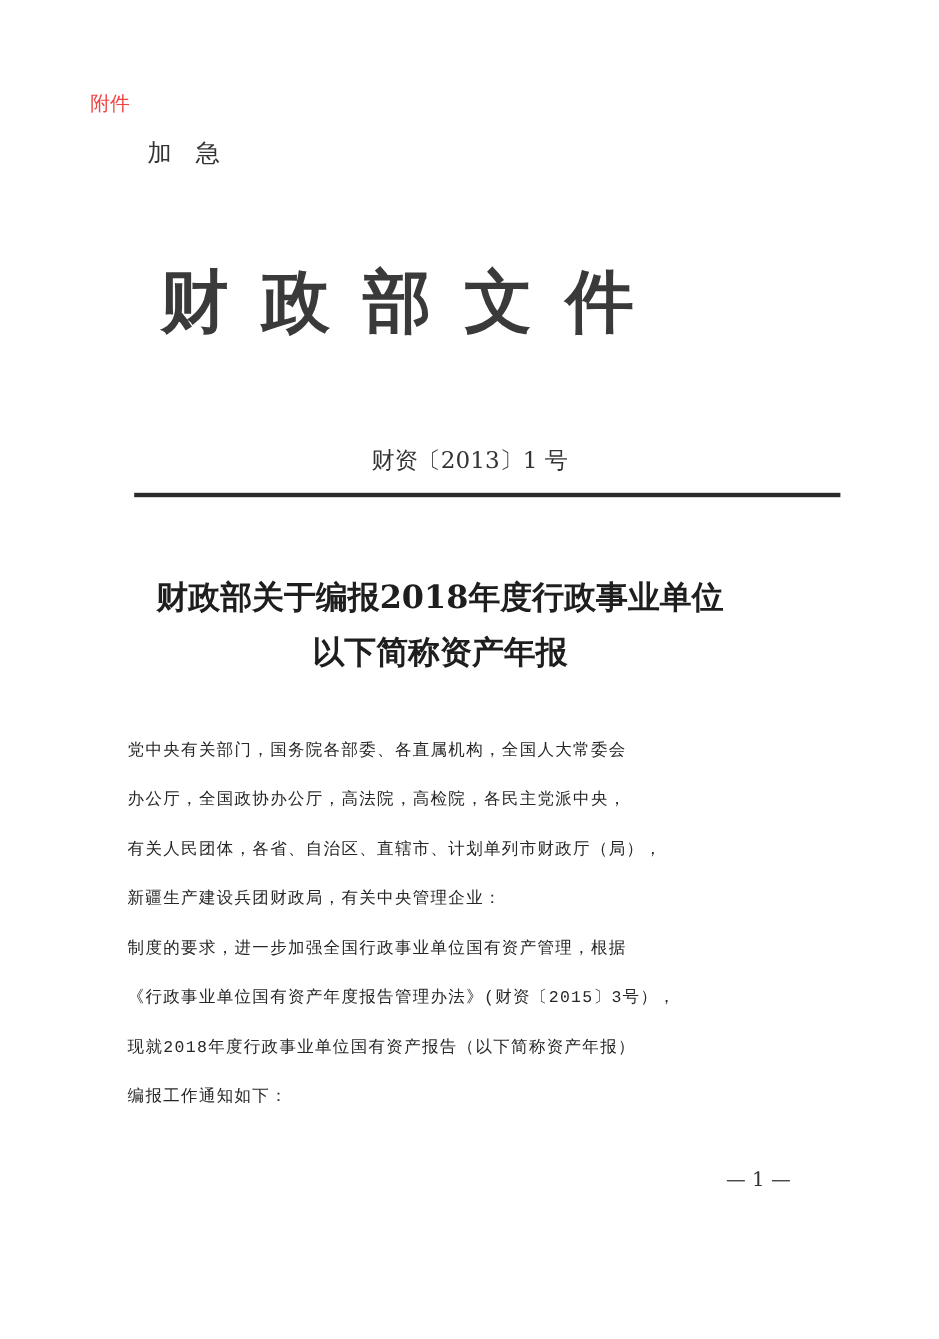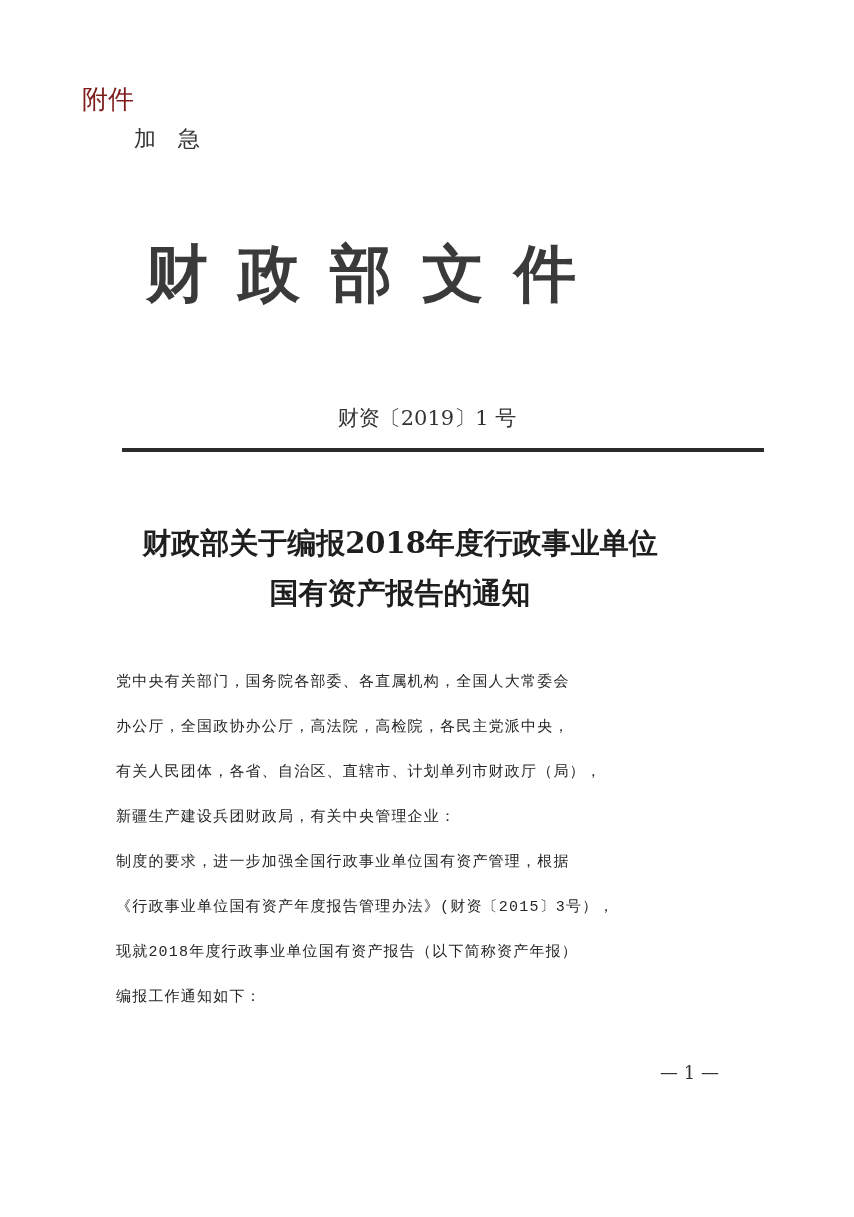--- a/index.html
+++ b/index.html
@@ -1,46 +1,46 @@
 <!DOCTYPE html>
 <html><head>
 <meta charset="utf-8">
 <style>
   html, body { margin: 0; padding: 0; }
   body {
     width: 854px; height: 1217px; background: #ffffff; position: relative; overflow: hidden;
     font-family: "DejaVu Serif", "Liberation Serif", serif; color: #2a2a2a;
   }
   .abs { position: absolute; }
-  .attach { left: 82px; top: 82px; font-size: 26px; font-family: Liberation Sans, sans-serif; color: #7f1d1d; }
+  .attach { left: 82px; top: 82px; font-size: 18px; font-family: Liberation Sans, sans-serif; color: #ef4444; }
   .urgent { left: 108px; top: 124px; font-size: 22px; letter-spacing: 22px; font-family: "DejaVu Sans", sans-serif; color: #333; margin-left: 26px; }
   .org { left: 0; width: 734px; top: 232px; text-align: center; font-size: 62px; letter-spacing: 30px; font-weight: bold; color: #3a3a3a; padding-left: 18px; box-sizing: border-box; }
   .docno { left: 0; width: 854px; top: 404px; text-align: center; font-size: 21px; color: #333; }
   .rule { left: 122px; top: 448px; width: 642px; height: 4px; background: #2b2b2b; }
   .title { left: 0; width: 800px; text-align: center; font-size: 29px; font-weight: bold; color: #1e1e1e; }
   .t1 { top: 524px; }
   .t2 { top: 574px; }
   .para { left: 116px; width: 650px; font-size: 15px; line-height: 45px; color: #262626; letter-spacing: 1.2px; font-family: Liberation Mono, monospace; }
   .p1 { top: 660px; }
   .p2 { top: 840px; }
   .line { white-space: nowrap; display: block; }
   .indent { padding-left: 48px; }
   .pageno { left: 660px; top: 1062px; font-size: 18px; color: #333; }
 </style>
 </head>
 <body>
 
 <div class="abs attach">附件</div>
 <div class="abs urgent">加急</div>
 <div class="abs org">财政部文件</div>
-<div class="abs docno">财资〔2019〕1 号</div>
+<div class="abs docno">财资〔2013〕1 号</div>
 <div class="abs rule"></div>
 
 <div class="abs title t1">财政部关于编报2018年度行政事业单位</div>
-<div class="abs title t2">国有资产报告的通知</div>
+<div class="abs title t2">以下简称资产年报</div>
 
 <div class="abs para p1">
   <span class="line">党中央有关部门，国务院各部委、各直属机构，全国人大常委会</span>
   <span class="line">办公厅，全国政协办公厅，高法院，高检院，各民主党派中央，</span>
   <span class="line">有关人民团体，各省、自治区、直辖市、计划单列市财政厅（局），</span>
   <span class="line">新疆生产建设兵团财政局，有关中央管理企业：</span>
 </div>
 
 <div class="abs para p2">
   <span class="line">制度的要求，进一步加强全国行政事业单位国有资产管理，根据</span>

